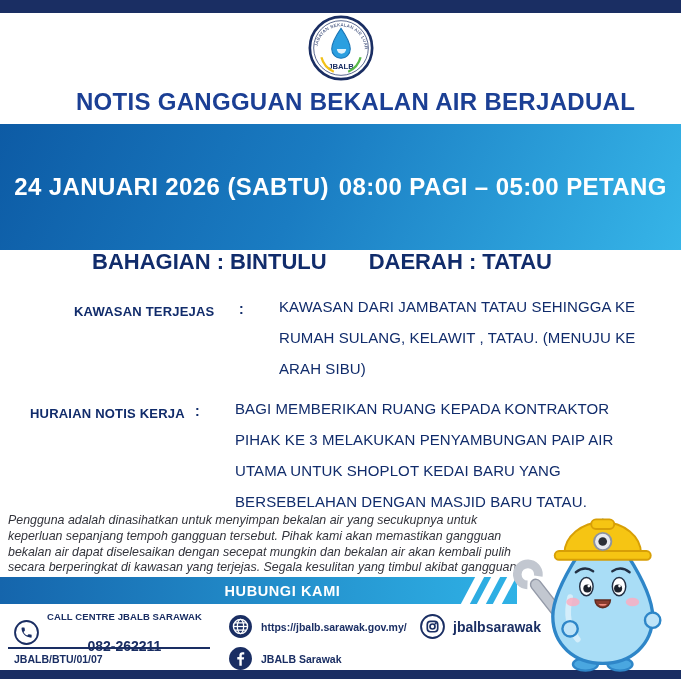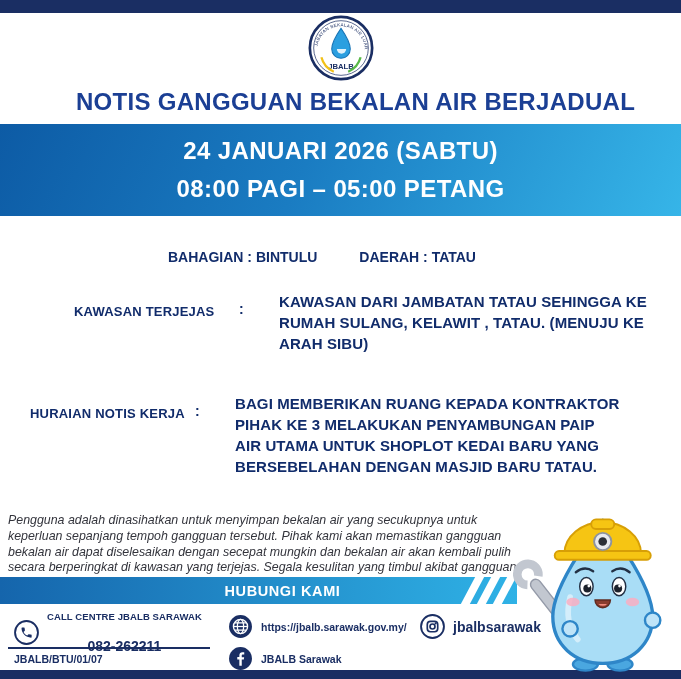--- a/index.html
+++ b/index.html
@@ -7,37 +7,37 @@
   .poster { position:relative; width:681px; height:679px; background:#fff; overflow:hidden; }
 
   .topbar { position:absolute; top:0; left:0; width:100%; height:13px; background:#1a2e63; }
   .bottombar { position:absolute; top:670px; left:0; width:100%; height:9px; background:#1a2e63; z-index:1; }
 
   .logo { position:absolute; top:15px; left:50%; transform:translateX(-50%); width:66px; height:66px; }
 
   .title { position:absolute; top:88px; left:0; width:100%; text-align:center;
            font-size:24px; font-weight:bold; color:#1b3f94; letter-spacing:.3px;padding-left:30px; }
 
-  .date-banner { position:absolute; top:124px; left:0; width:100%; height:92px;
+  .date-banner { position:absolute; top:124px; left:0; width:100%; height:126px;
     background:linear-gradient(115deg,#0d5ba5 0%,#1a7cc2 45%,#36b5e8 100%);
-    display:flex; flex-direction:column; justify-content:center; align-items:center; gap:10px;
+    display:flex; flex-direction:row; justify-content:center; align-items:center; gap:10px;
     color:#fff; font-weight:bold; font-size:24px; letter-spacing:.4px; }
 
   .region-row { position:absolute; top:249px; left:0; width:100%;
     display:flex; justify-content:center; gap:42px; padding-right:37px;
-    font-size:14px; font-weight:bold; color:#112c6b; }
+    font-size:22px; font-weight:bold; color:#112c6b; }
 
   .detail-row { position:absolute; left:0; width:100%; display:flex; }
   .row1 { top:291px;margin-left:44px; }
   .row2 { top:393px; }
   .detail-label { flex:0 0 195px; padding-left:30px; padding-top:13px;
     font-size:13px; font-weight:bold; color:#112c6b; letter-spacing:.2px; }
   .detail-colon { flex:0 0 40px; padding-top:10px; font-size:14px; font-weight:bold; color:#112c6b; }
-  .detail-text { width:388px; font-size:15px; font-weight:bold; color:#112c6b;
-    line-height:21px; letter-spacing:.1px; }
+  .detail-text { width:388px; font-size:15px; font-weight:normal; color:#112c6b;
+    line-height:31px; letter-spacing:.1px; }
 
   .disclaimer { position:absolute; top:513px; left:8px; width:518px;
     font-style:italic; font-size:12.4px; line-height:15.8px; color:#33343c; }
 
   .contact-banner { position:absolute; top:577px; left:0; width:517px; height:27px;
     background:linear-gradient(90deg,#1565ac 0%,#2fb2e6 100%);
     display:flex; align-items:center; justify-content:center;
     color:#fff; font-weight:bold; font-size:14.5px; letter-spacing:.6px;padding-left:48px; }
   .stripe { position:absolute; top:0; width:9px; height:100%; background:#fff; transform:skewX(-28deg); }
   .s1 { right:40px; } .s2 { right:24px; } .s3 { right:8px; }

